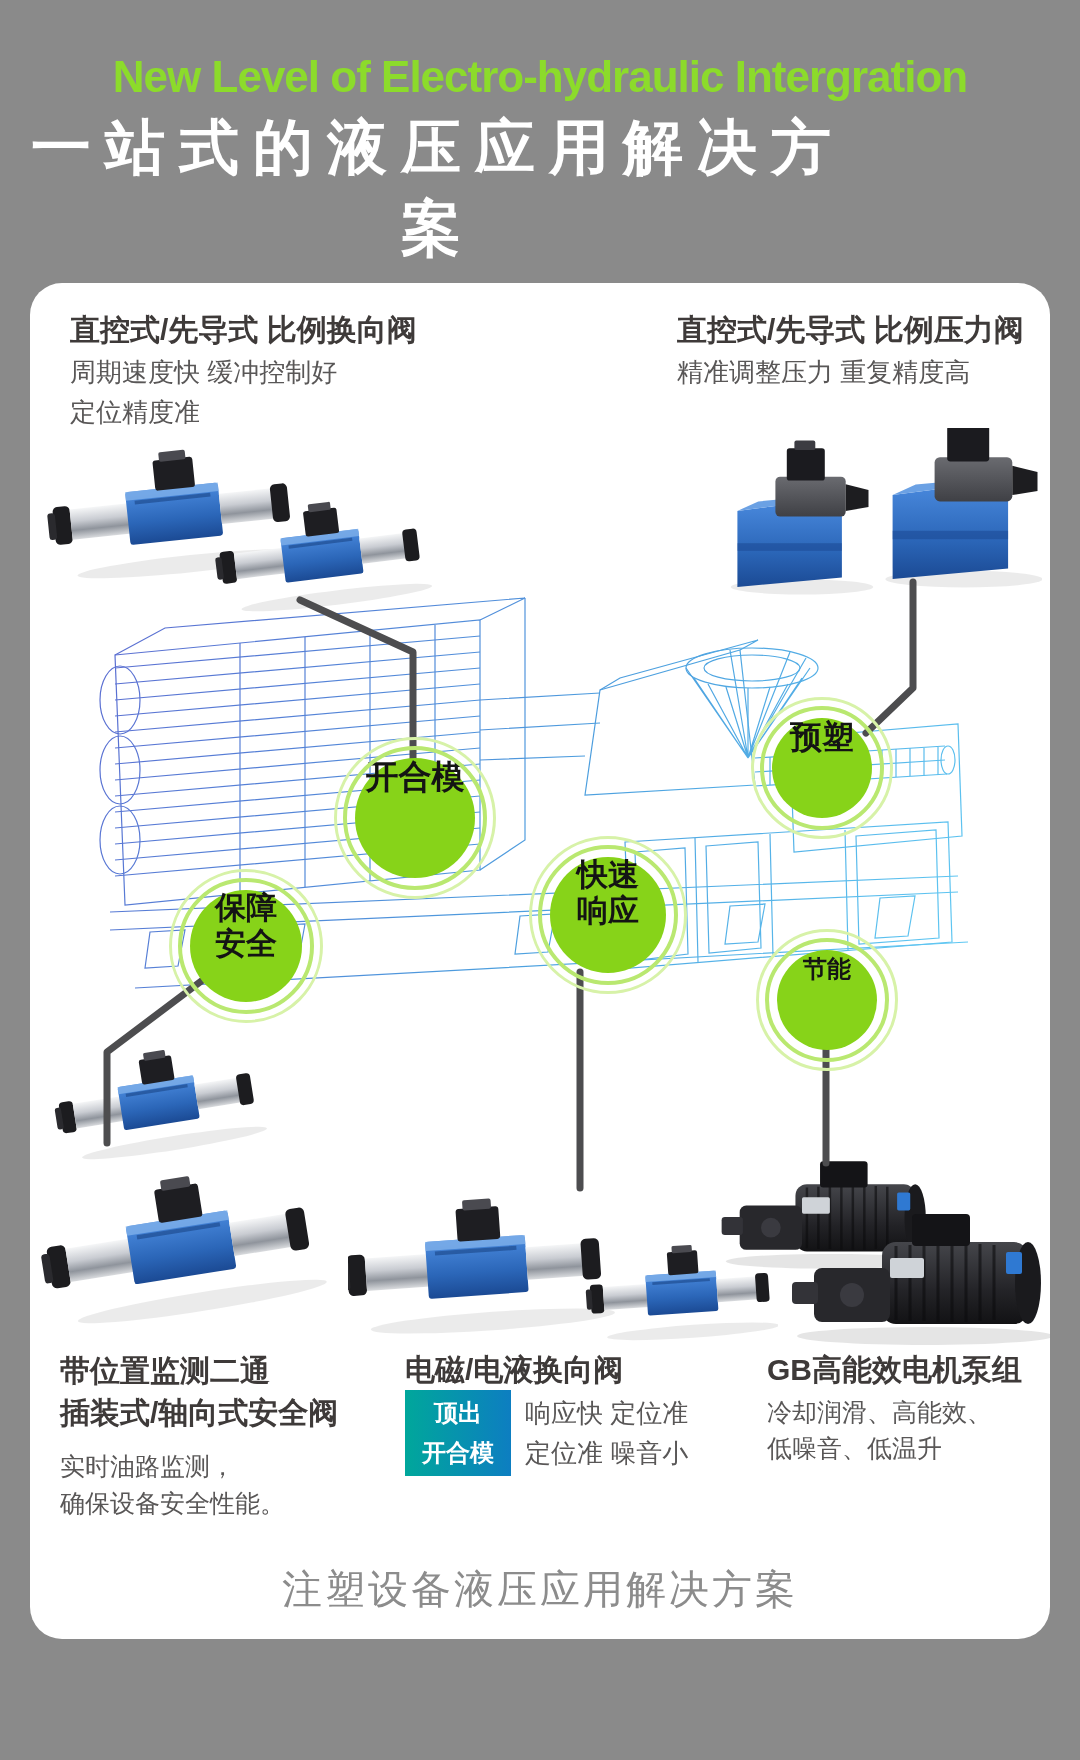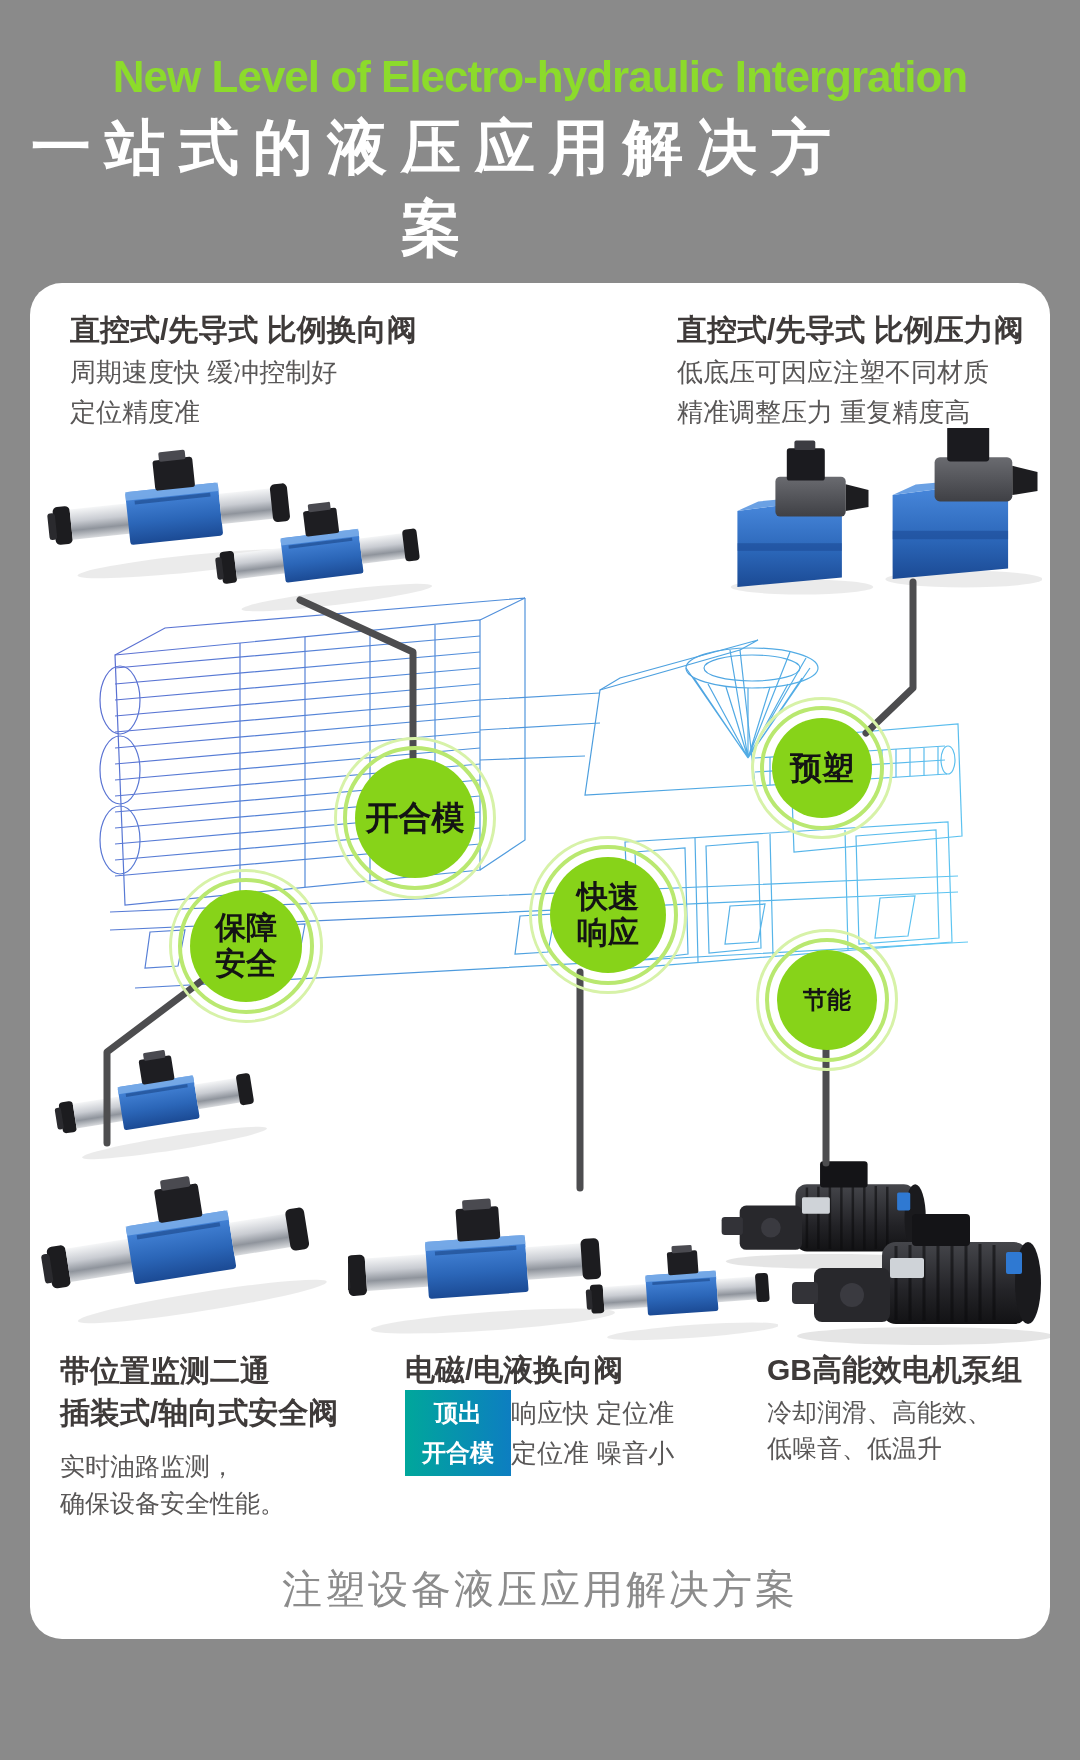--- a/index.html
+++ b/index.html
@@ -33,31 +33,31 @@
   .bl-title{left:60px;top:1350px;line-height:42px;}
   .bl-body{left:60px;top:1448px;line-height:37px;font-size:25px;}
   .bm-title{left:405px;top:1350px;}
   .bm-table{left:405px;top:1396px;}
   .bm-row{display:flex;align-items:center;margin-bottom:6px;height:34px;}
   .bm-tag{
     width:106px;height:46px;display:flex;align-items:center;justify-content:center;
     background:linear-gradient(90deg,#00a79b,#0d7ec1);
     color:#ffffff;font-size:24px;font-weight:700;flex:0 0 auto;
   }
-  .bm-text{font-size:26px;color:#595757;white-space:nowrap;}
+  .bm-text{margin-left:14px;font-size:26px;color:#595757;white-space:nowrap;}
   .br-title{left:767px;top:1350px;}
   .br-body{left:767px;top:1394px;line-height:36px;font-size:25px;}
   .footer-caption{
     left:30px;top:1562px;width:1020px;text-align:center;
     font-size:40px;font-weight:500;color:#8c8c8c;letter-spacing:3px;
   }
   
   .badge{
     position:absolute;border-radius:50%;background:#87d319;
-    display:flex;align-items:center;justify-content:center;text-align:center;
+    display:flex;justify-content:center;text-align:center;
     color:#141414;font-weight:700;z-index:5;
   }
   .badge::before{
     content:"";position:absolute;inset:-12px;border:4px solid #b9e870;border-radius:50%;
   }
   .badge::after{
     content:"";position:absolute;inset:-21px;border:3px solid #d7f2a8;border-radius:50%;
   }
   .badge span{display:block;line-height:38px;}
   .badge-mold{left:355px;top:758px;width:120px;height:120px;font-size:33px;}
@@ -138,21 +138,20 @@
 <div class="abs card"></div>
 
 <div class="abs sec-title tl-title">直控式/先导式 比例换向阀</div>
 <div class="abs sec-body tl-body">
   <div>周期速度快 缓冲控制好</div>
   <div>定位精度准</div>
 </div>
 
 <div class="abs sec-title tr-title">直控式/先导式 比例压力阀</div>
 <div class="abs sec-body tr-body">
-  <div>低底压可因应注塑不同材质</div>
   <div>精准调整压力 重复精度高</div>
 </div>
 
 <svg class="scene" style="left:42px;top:428px" width="395" height="195" viewBox="0 0 395 195">
   <g transform="translate(20,46) rotate(-6) scale(0.95)">
       <use href="#valve-dir"></use>
     </g>
   <g transform="translate(185,96) rotate(-7) scale(0.80)">
       <use href="#valve-dir"></use>
     </g>

